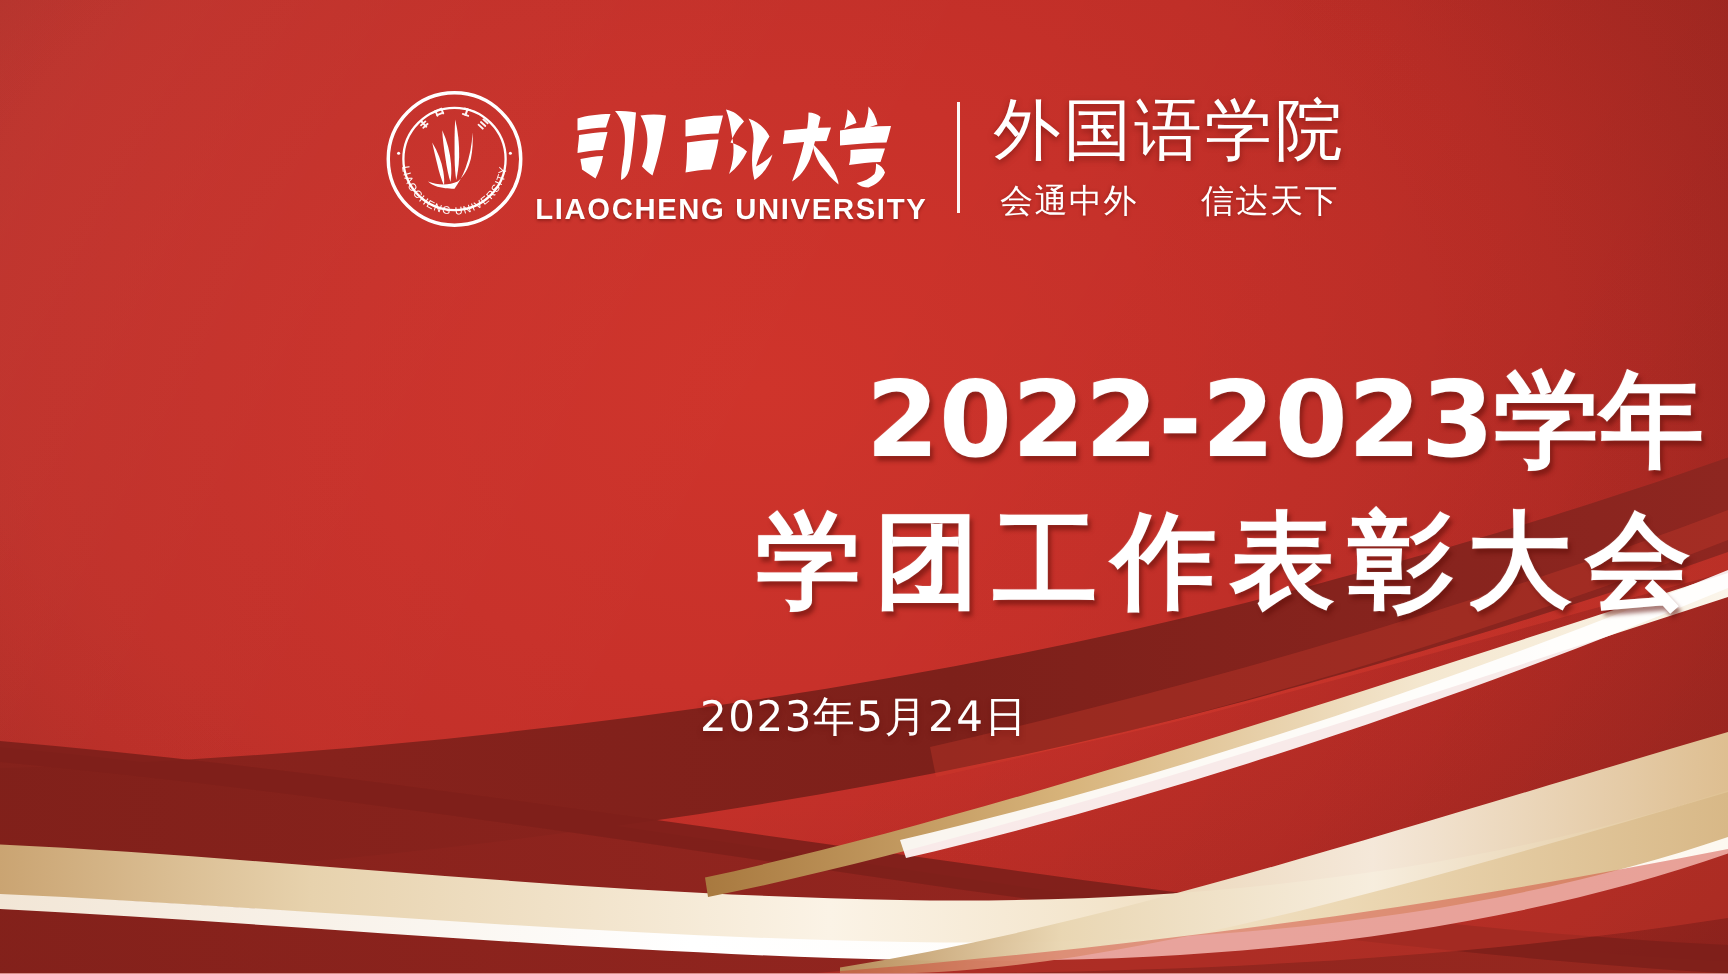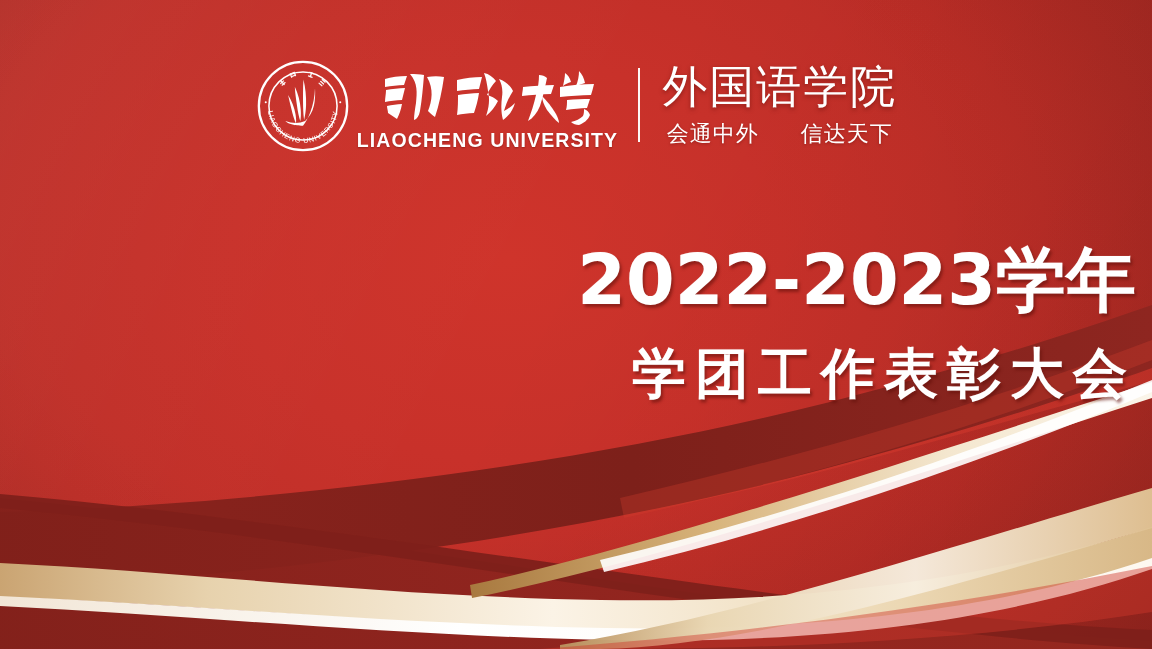--- a/index.html
+++ b/index.html
@@ -159,21 +159,21 @@
       2px 3px 3px rgba(96,14,10,0.55),
       0 0 1px rgba(255,255,255,0.4);
     font-family: "DejaVu Sans", "Liberation Sans", sans-serif;
   }
   .title-line-1 {
     font-size: 70px;
     line-height: 92px;
     letter-spacing: 0px;
   }
   .title-line-2 {
-    font-size: 54px;
+    font-size: 70px;
     line-height: 96px;
     letter-spacing: 9px;
     padding-left: 27px;
   }
 
   
   .date-line {
     position: absolute;
     left: 0;
     right: 0;
@@ -387,14 +387,15 @@
         <span>信达天下</span>
       </div>
     </div>
   </div>
 
   <div class="title-area">
     <div class="title-line title-line-1">2022-2023学年</div>
     <div class="title-line title-line-2">学团工作表彰大会</div>
   </div>
 
+  <div class="date-line">2023年5月24日</div>
 
 </div>
 
 </body></html>

